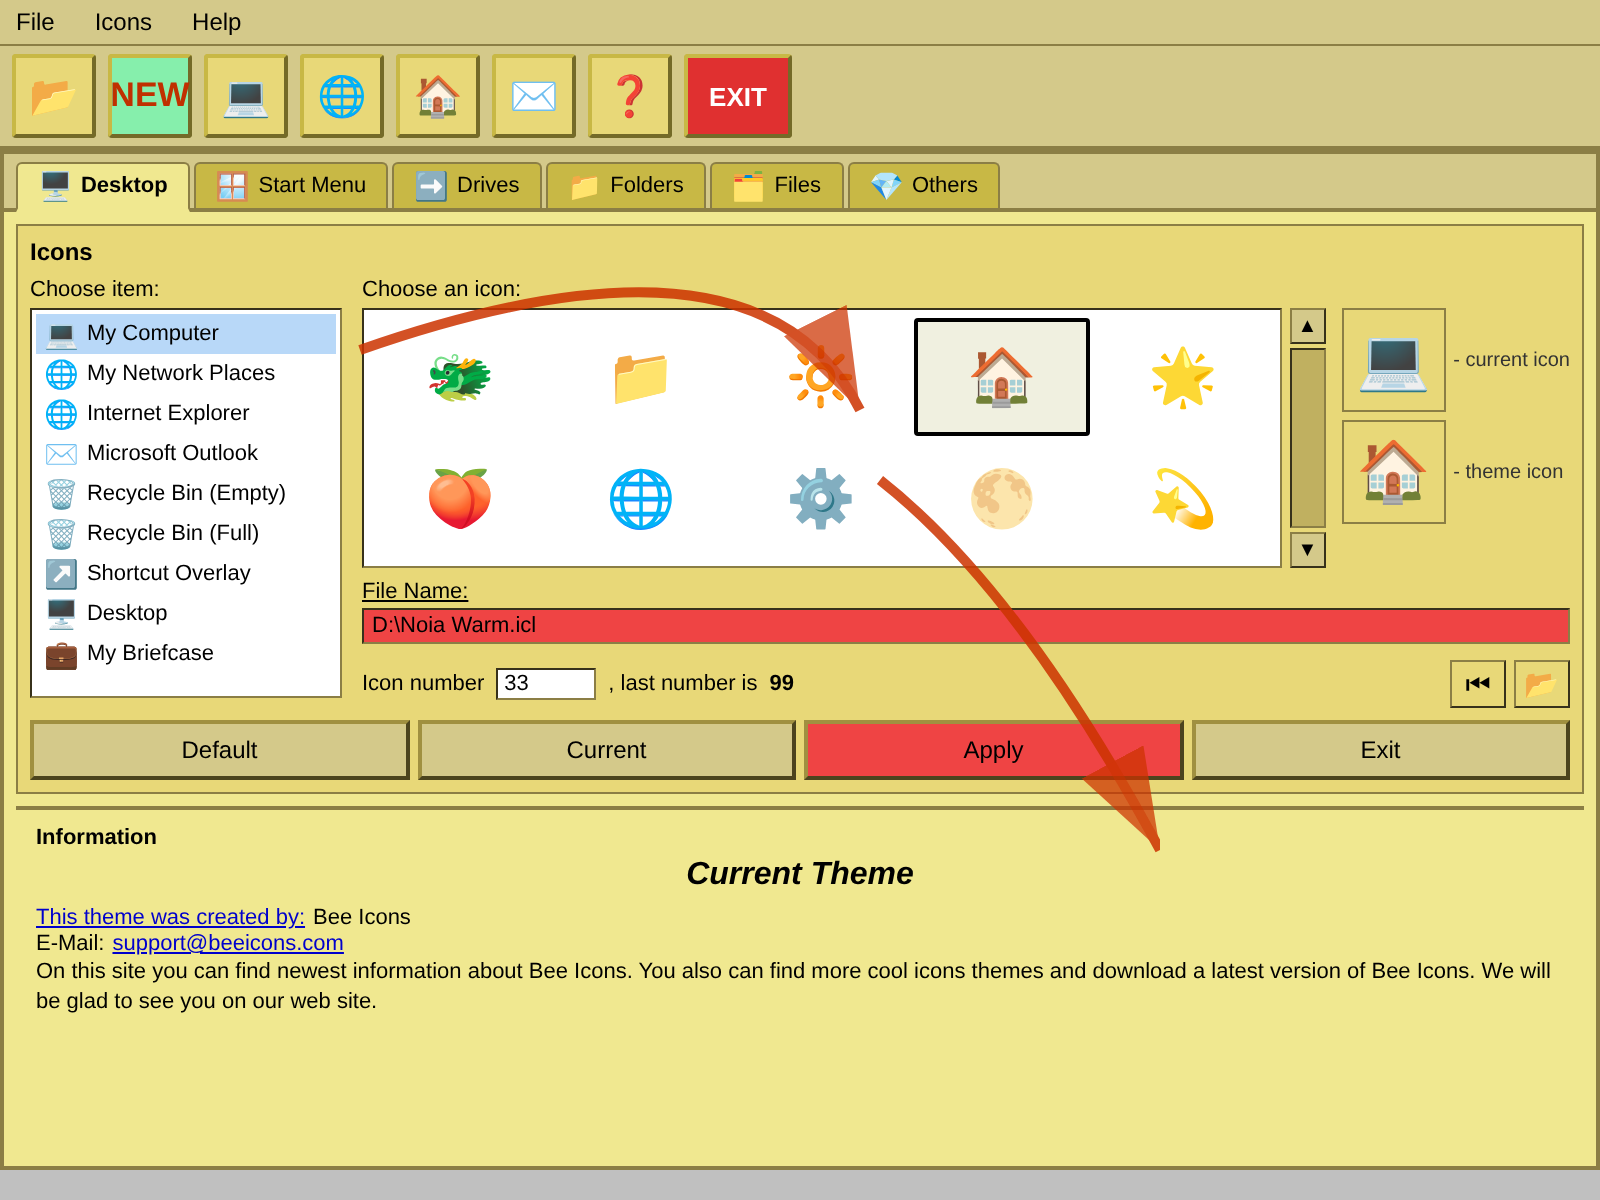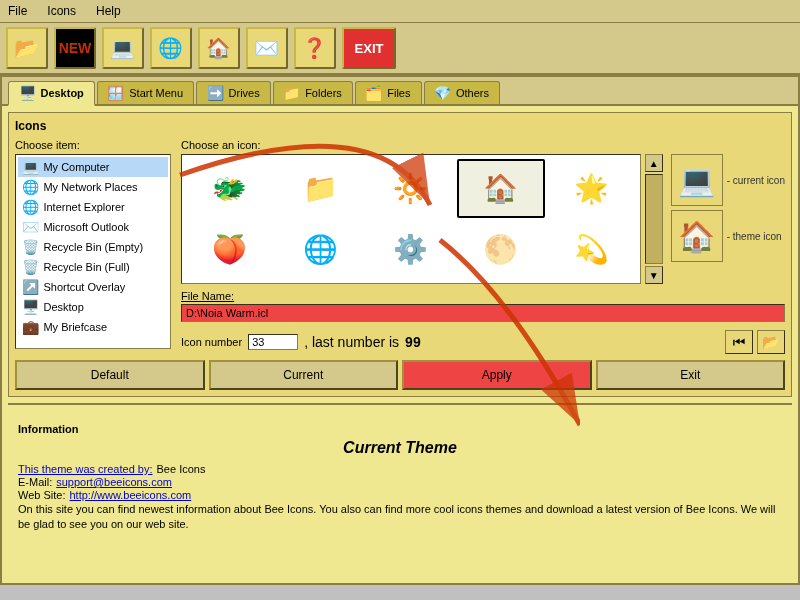--- a/index.html
+++ b/index.html
@@ -249,21 +249,21 @@
       margin-top: 4px;
     }
     .icon-num-label { font-size: 11px; }
     .icon-num-input {
       width: 50px;
       border: 1px inset #8b7e45;
       padding: 1px 3px;
       font-size: 11px;
       background: white;
     }
-    .icon-num-last { font-size: 14px; }
+    .icon-num-last { font-size: 11px; }
     .icon-nav-btns {
       margin-left: auto;
       display: flex;
       gap: 4px;
     }
     .icon-nav-btn {
       width: 28px;
       height: 24px;
       background: #e8d878;
       border: 1px outset #8b7e45;
@@ -299,21 +299,20 @@
     .info-section {
       background: #f0e890;
       border-top: 2px solid #8b7e45;
       padding: 8px 10px;
       flex-shrink: 0;
     }
     .info-title {
       font-weight: bold;
       font-size: 11px;
       margin-bottom: 4px;
-      margin-top: 10px;
     }
     .info-theme-title {
       text-align: center;
       font-weight: bold;
       font-size: 16px;
       margin-bottom: 6px;
       font-style: italic;
     }
     .info-link {
       color: #0000cc;
@@ -354,21 +353,21 @@
 <div class="window-wrapper">
 
   <div class="menubar">
     <span class="menubar-item">File</span>
     <span class="menubar-item">Icons</span>
     <span class="menubar-item">Help</span>
   </div>
 
   <div class="toolbar">
     <div class="toolbar-btn">📂</div>
-    <div class="toolbar-btn" style="background:#000000; font-size:14px; font-weight:bold; color:#c03000;">NEW</div>
+    <div class="toolbar-btn" style="background:#86efac; font-size:17px; font-weight:bold; color:#c03000;">NEW</div>
     <div class="toolbar-btn">💻</div>
     <div class="toolbar-btn">🌐</div>
     <div class="toolbar-btn">🏠</div>
     <div class="toolbar-btn">✉️</div>
     <div class="toolbar-btn">❓</div>
     <div class="toolbar-btn" style="background:#e03030; color:white; font-size:13px; font-weight:bold; width:54px;">EXIT</div>
   </div>
 
   <div class="main-window">
 
@@ -516,24 +515,20 @@
         <div class="info-title">Information</div>
         <div class="info-theme-title">Current Theme</div>
         <div class="info-row">
           <span class="info-link">This theme was created by:</span>
           <span> Bee Icons</span>
         </div>
         <div class="info-row">
           <span>E-Mail:</span>
           <span class="info-link">support@beeicons.com</span>
         </div>
-        <div class="info-row">
-          <span>Web Site:</span>
-          <span class="info-link">http://www.beeicons.com</span>
-        </div>
         <div class="info-text">On this site you can find newest information about Bee Icons. You also can find more cool icons themes and download a latest version of Bee Icons. We will be glad to see you on our web site.</div>
       </div>
     </div>
   </div>
 
   <svg class="arrow-overlay" viewBox="0 0 520 380" xmlns="http://www.w3.org/2000/svg">
     <defs>
       <marker id="arrowhead" markerWidth="10" markerHeight="7" refX="10" refY="3.5" orient="auto">
         <polygon points="0 0, 10 3.5, 0 7" fill="#cc3300" opacity="0.85"></polygon>
       </marker>

